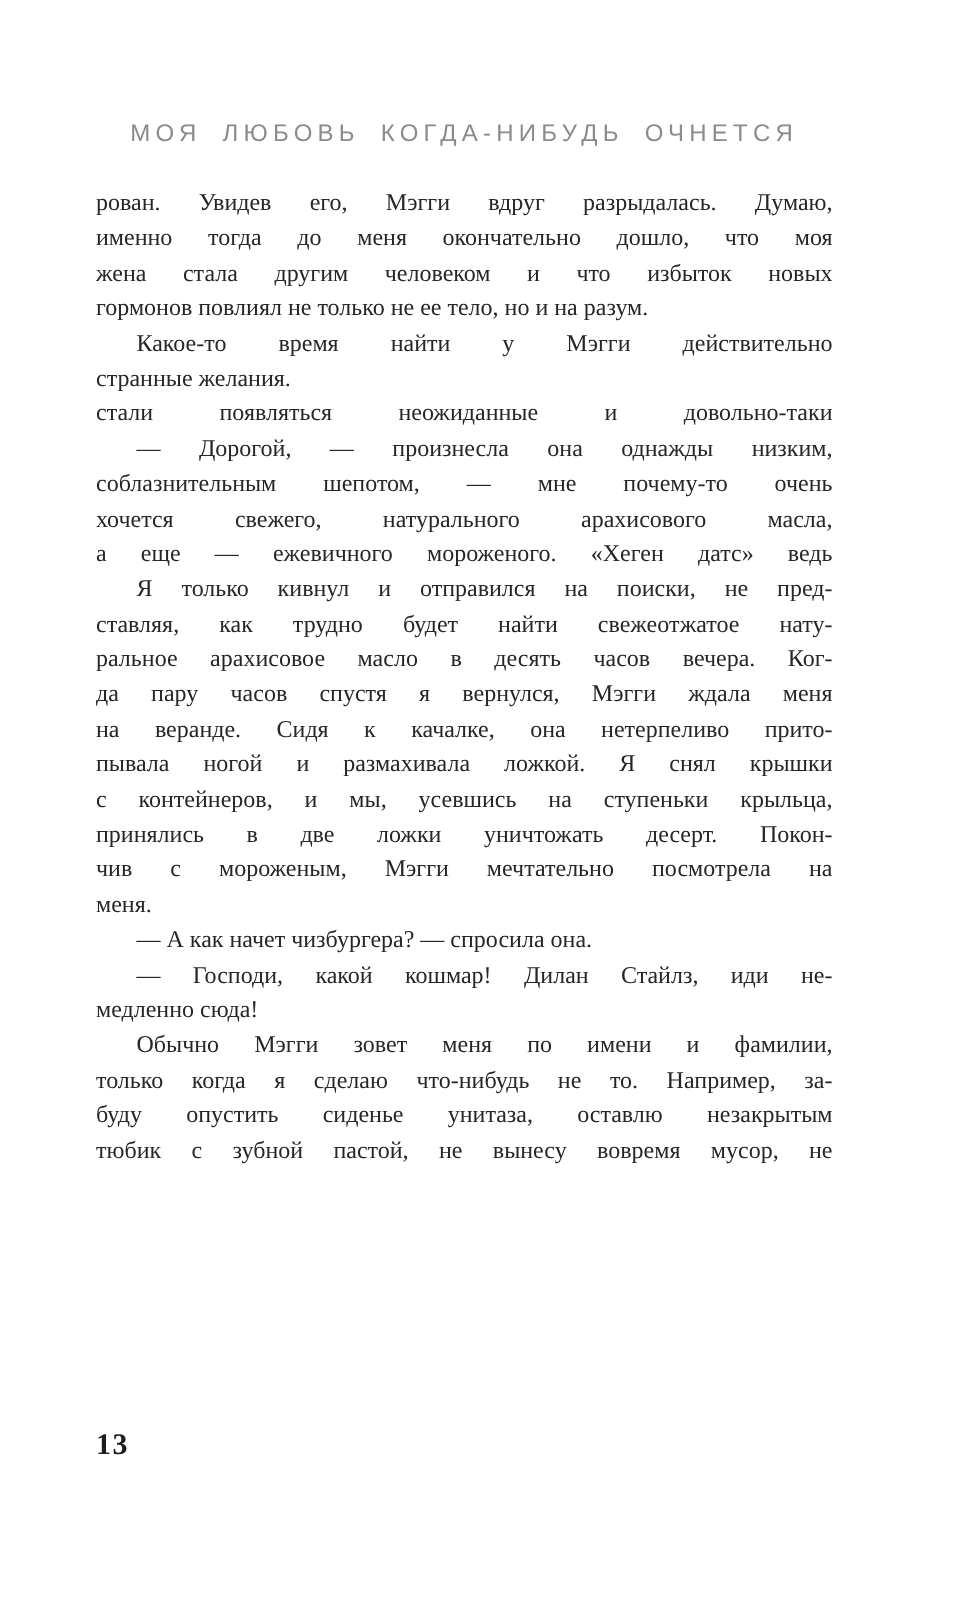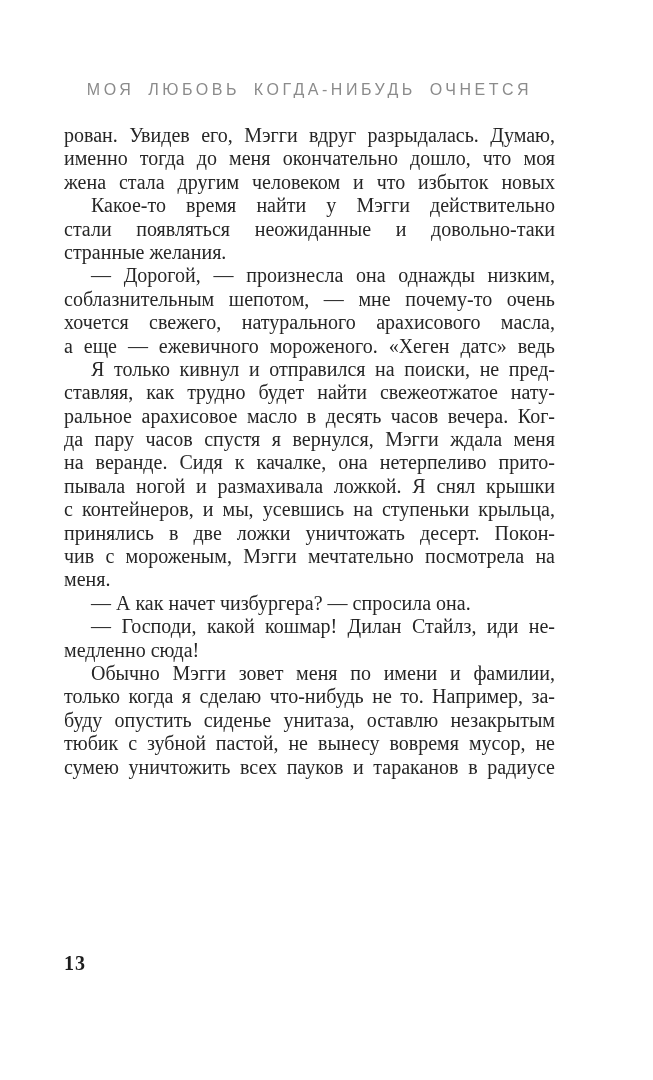--- a/index.html
+++ b/index.html
@@ -27,21 +27,21 @@
     letter-spacing: 3.5px;
     word-spacing: 6px;
     color: #8b8b8b;
     white-space: nowrap;
   }
   .text-block {
     position: absolute;
     top: 124px;
     left: 64px;
     width: 491px;
-    font-size: 20px;
+    font-size: 16px;
     line-height: 23.4px;
     color: #262626;
   }
   .para {
     margin: 0;
     padding: 0;
   }
   .line {
     display: block;
     height: 23.4px;
@@ -73,26 +73,27 @@
 <div class="page">
 
   <div class="running-head">МОЯ ЛЮБОВЬ КОГДА-НИБУДЬ ОЧНЕТСЯ</div>
 
   <div class="text-block">
 
     <p class="para">
       <span class="line">рован. Увидев его, Мэгги вдруг разрыдалась. Думаю,</span>
       <span class="line">именно тогда до меня окончательно дошло, что моя</span>
       <span class="line">жена стала другим человеком и что избыток новых</span>
+      <span class="line end">гормонов повлиял не только не ее тело, но и на разум.</span>
     </p>
 
     <p class="para">
       <span class="line indent">Какое-то время найти у Мэгги действительно</span>
+      <span class="line end">странные желания.</span>
       <span class="line">стали появляться неожиданные и довольно-таки</span>
-      <span class="line end">странные желания.</span>
     </p>
 
     <p class="para">
       <span class="line indent">— Дорогой, — произнесла она однажды низким,</span>
       <span class="line">соблазнительным шепотом, — мне почему-то очень</span>
       <span class="line">хочется свежего, натурального арахисового масла,</span>
       <span class="line">а еще — ежевичного мороженого. «Хеген датс» ведь</span>
     </p>
 
     <p class="para">
@@ -116,20 +117,19 @@
     <p class="para">
       <span class="line indent">— Господи, какой кошмар! Дилан Стайлз, иди не-</span>
       <span class="line end">медленно сюда!</span>
     </p>
 
     <p class="para">
       <span class="line indent">Обычно Мэгги зовет меня по имени и фамилии,</span>
       <span class="line">только когда я сделаю что-нибудь не то. Например, за-</span>
       <span class="line">буду опустить сиденье унитаза, оставлю незакрытым</span>
       <span class="line">тюбик с зубной пастой, не вынесу вовремя мусор, не</span>
-      <span class="line">сумею уничтожить всех пауков и тараканов в радиусе</span>
     </p>
 
   </div>
 
   <div class="page-number">13</div>
 
 </div>
 
 </body></html>

